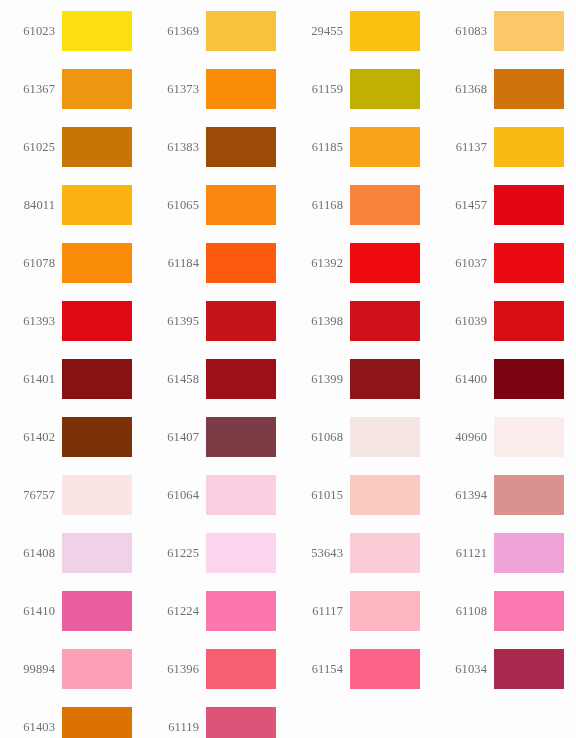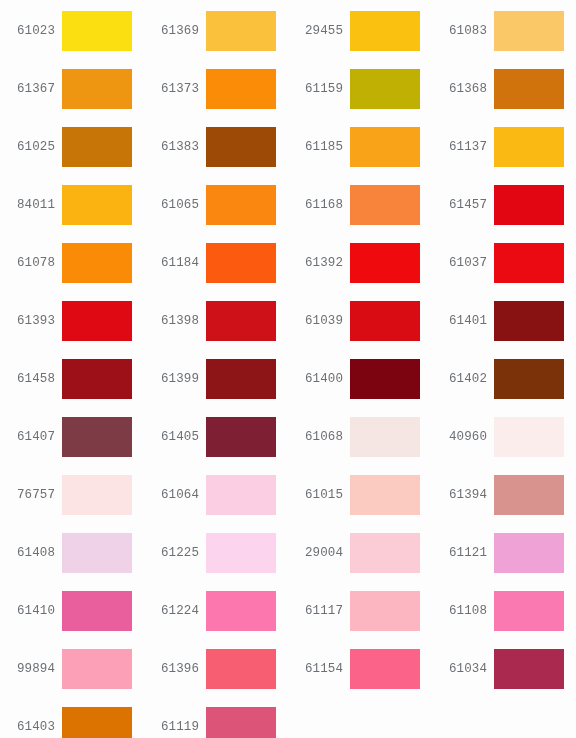--- a/index.html
+++ b/index.html
@@ -33,21 +33,21 @@
   .swatch-label {
     width: 62px;
     padding-right: 7px;
     text-align: right;
     font-size: 12.5px;
     color: #6b7074;
     letter-spacing: 0.1px;
     line-height: 1;
     white-space: nowrap;
     box-sizing: border-box;
-    font-family: Liberation Mono, monospace;
+    font-family: Liberation Serif, serif;
   }
   .swatch-chip {
     width: 70px;
     height: 40px;
     flex: 0 0 auto;
     display: block;
   }
 </style>
 </head>
 <body style="background: rgb(254, 253, 253);">
@@ -131,20 +131,24 @@
     </div>
     <div class="swatch-cell">
       <span class="swatch-label">61037</span>
       <span class="swatch-chip" title="61037" style="background-color: rgb(236, 10, 18);"></span>
     </div>
     <div class="swatch-cell">
       <span class="swatch-label">61393</span>
       <span class="swatch-chip" title="61393" style="background-color: rgb(222, 9, 18);"></span>
     </div>
     <div class="swatch-cell">
+      <span class="swatch-label">61395</span>
+      <span class="swatch-chip" title="61395" style="background-color: rgb(196, 20, 26);"></span>
+    </div>
+    <div class="swatch-cell">
       <span class="swatch-label">61398</span>
       <span class="swatch-chip" title="61398" style="background-color: rgb(206, 17, 25);"></span>
     </div>
     <div class="swatch-cell">
       <span class="swatch-label">61039</span>
       <span class="swatch-chip" title="61039" style="background-color: rgb(217, 12, 19);"></span>
     </div>
     <div class="swatch-cell">
       <span class="swatch-label">61401</span>
       <span class="swatch-chip" title="61401" style="background-color: rgb(135, 18, 17);"></span>
@@ -163,24 +167,20 @@
     </div>
     <div class="swatch-cell">
       <span class="swatch-label">61402</span>
       <span class="swatch-chip" title="61402" style="background-color: rgb(124, 50, 8);"></span>
     </div>
     <div class="swatch-cell">
       <span class="swatch-label">61407</span>
       <span class="swatch-chip" title="61407" style="background-color: rgb(124, 59, 69);"></span>
     </div>
     <div class="swatch-cell">
-      <span class="swatch-label">61405</span>
-      <span class="swatch-chip" title="61405" style="background-color: rgb(126, 31, 51);"></span>
-    </div>
-    <div class="swatch-cell">
       <span class="swatch-label">61068</span>
       <span class="swatch-chip" title="61068" style="background-color: rgb(245, 230, 228);"></span>
     </div>
     <div class="swatch-cell">
       <span class="swatch-label">40960</span>
       <span class="swatch-chip" title="61120" style="background-color: rgb(252, 237, 237);"></span>
     </div>
     <div class="swatch-cell">
       <span class="swatch-label">76757</span>
       <span class="swatch-chip" title="61113" style="background-color: rgb(252, 227, 228);"></span>
@@ -199,21 +199,21 @@
     </div>
     <div class="swatch-cell">
       <span class="swatch-label">61408</span>
       <span class="swatch-chip" title="61408" style="background-color: rgb(239, 209, 232);"></span>
     </div>
     <div class="swatch-cell">
       <span class="swatch-label">61225</span>
       <span class="swatch-chip" title="61225" style="background-color: rgb(252, 212, 237);"></span>
     </div>
     <div class="swatch-cell">
-      <span class="swatch-label">29004</span>
+      <span class="swatch-label">53643</span>
       <span class="swatch-chip" title="61115" style="background-color: rgb(251, 204, 213);"></span>
     </div>
     <div class="swatch-cell">
       <span class="swatch-label">61121</span>
       <span class="swatch-chip" title="61121" style="background-color: rgb(239, 162, 214);"></span>
     </div>
     <div class="swatch-cell">
       <span class="swatch-label">61410</span>
       <span class="swatch-chip" title="61410" style="background-color: rgb(233, 94, 157);"></span>
     </div>

